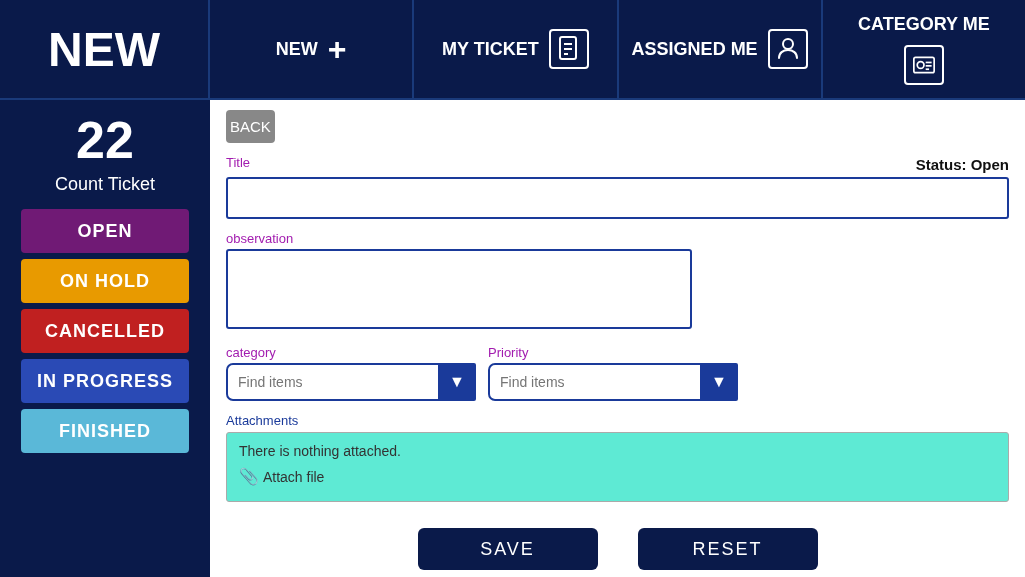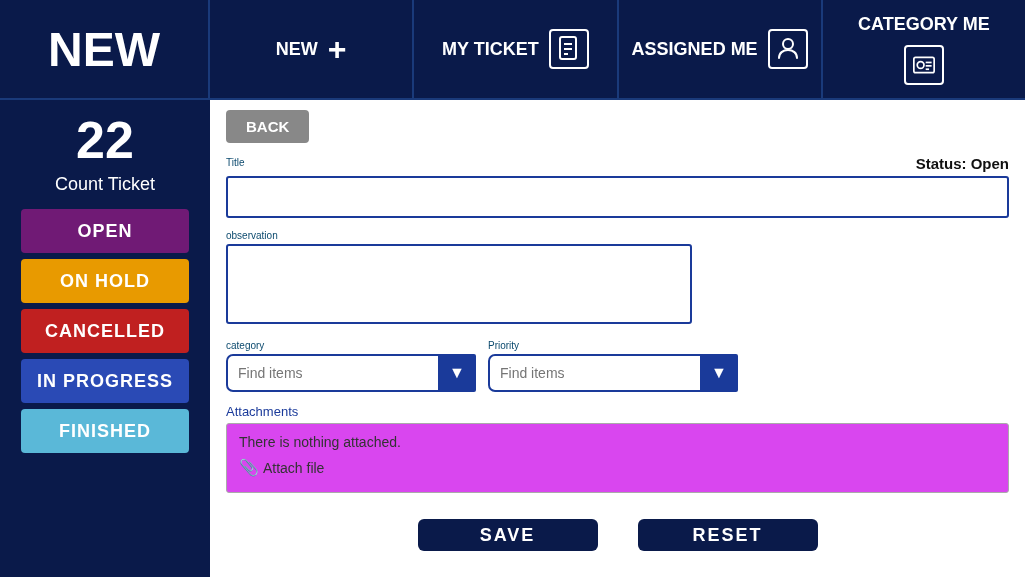--- a/index.html
+++ b/index.html
@@ -114,37 +114,37 @@
       overflow-y: auto;
       padding: 10px 16px 16px 16px;
       position: relative;
     }
 
     .back-btn {
       background: #888;
       color: white;
       border: none;
       border-radius: 4px;
-      padding: 8px 20px;
+      padding: 8px 4px;
       font-size: 15px;
-      font-weight: bold;
+      font-weight: normal;
       cursor: pointer;
       margin-bottom: 12px;
       display: inline-block;
     }
 
     .form-header {
       display: flex;
       justify-content: space-between;
       align-items: center;
       margin-bottom: 4px;
     }
     .field-label {
-      color: #0c4a6e;
-      font-size: 10px;
+      color: #a21caf;
+      font-size: 13px;
       margin-bottom: 3px;
     }
     .status-text {
       color: #111;
       font-size: 15px;
       font-weight: bold;
     }
     .title-input {
       width: 100%;
       height: 42px;
@@ -212,21 +212,21 @@
     .attachments-label {
       color: #1a3a9a;
       font-size: 13px;
       margin-bottom: 4px;
     }
     .attachments-box {
       border: 1px solid #aaa;
       border-radius: 3px;
       padding: 10px 12px;
       min-height: 70px;
-      background: #d946ef;
+      background: #5eead4;
     }
     .attachments-empty {
       color: #333;
       font-size: 14px;
       margin-bottom: 8px;
     }
     .attach-link {
       color: #333;
       font-size: 14px;
       display: flex;
@@ -239,27 +239,27 @@
     }
     .form-actions {
       display: flex;
       gap: 40px;
       justify-content: center;
       padding: 14px 0 4px 0;
       background: white;
     }
     .action-btn {
       width: 180px;
-      height: 32px;
+      height: 42px;
       background: #0a1a4a;
       color: white;
       border: none;
       border-radius: 6px;
       font-size: 18px;
-      font-weight: bold;
+      font-weight: normal;
       cursor: pointer;
       letter-spacing: 2px;
     }
 
     
     .form-panel::-webkit-scrollbar { width: 10px; }
     .form-panel::-webkit-scrollbar-track { background: #f0f0f0; }
     .form-panel::-webkit-scrollbar-thumb { background: #ccc; }
   </style>
 </head>

